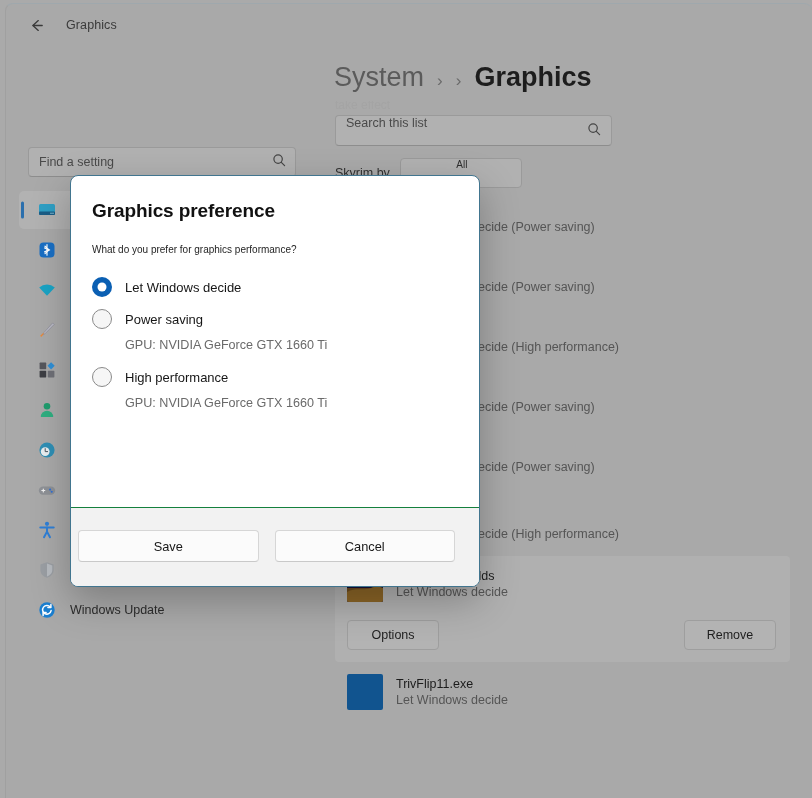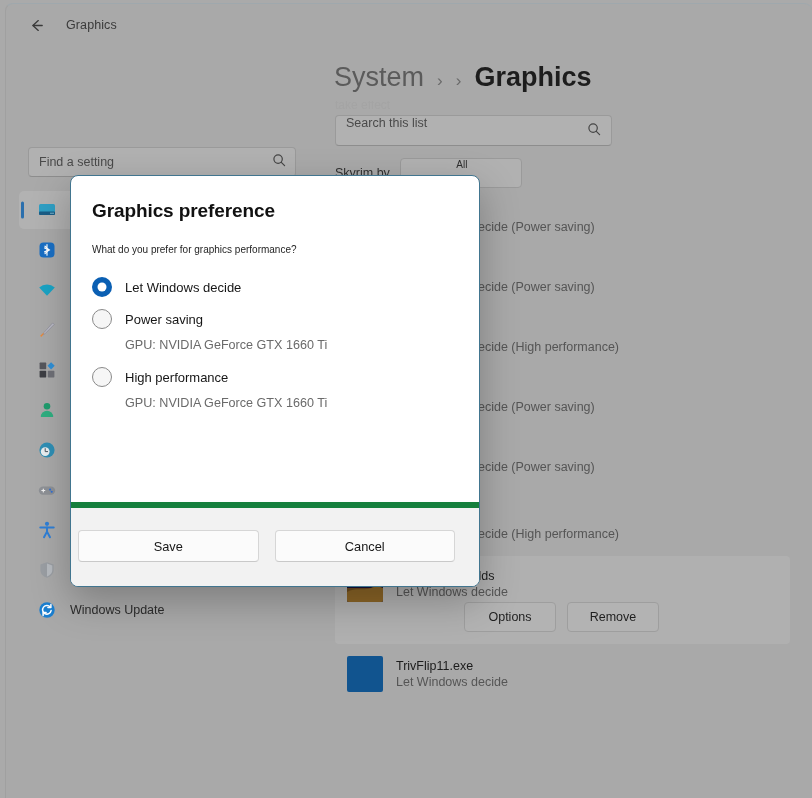--- a/index.html
+++ b/index.html
@@ -149,22 +149,22 @@
   .app-row.expanded .app-main { display: flex; align-items: center; gap: 13px; }
   .app-ico {
     width: 36px; height: 36px; flex: 0 0 36px;
     border-radius: 2px; overflow: hidden;
     display: flex; align-items: center; justify-content: center;
   }
   .app-txt { display: flex; flex-direction: column; gap: 2px; min-width: 0; }
   .app-name { font-size: 12.5px; color: #1c1c1c; white-space: nowrap; }
   .app-sub { font-size: 12.5px; color: #555555; white-space: nowrap; }
   .app-actions {
-    display: flex; gap: 11px; justify-content: center;
-    padding-right: 2px;
+    display: flex; gap: 11px; justify-content: space-between;
+    margin-top: 18px; padding-right: 2px;
   }
   .app-btn {
     min-width: 92px; height: 30px;
     background: #b3b3b3;
     border: 1px solid #9e9e9e;
     border-radius: 4px;
     font-size: 12.5px; color: #1f1f1f;
     display: flex; align-items: center; justify-content: center;
   }
 
@@ -225,21 +225,21 @@
     width: 20px; height: 20px; flex: 0 0 20px;
     border-radius: 4px;
     background: #1366b0;
     display: flex; align-items: center; justify-content: center;
   }
   .check-label { font-size: 13px; color: #161616; }
 
   .modal-footer {
     flex: 0 0 auto;
     background: #f2f2f2;
-    border-top: 6px solid #15803d;
+    border-top: 1px solid #15803d;
     padding: 22px 24px 24px 7px;
     display: flex; gap: 16px;
   }
   .footer-btn {
     flex: 1 1 0;
     height: 32px;
     background: #fbfbfb;
     border: 1px solid #d6d6d6;
     border-bottom-color: #c9c9c9;
     border-radius: 4px;

